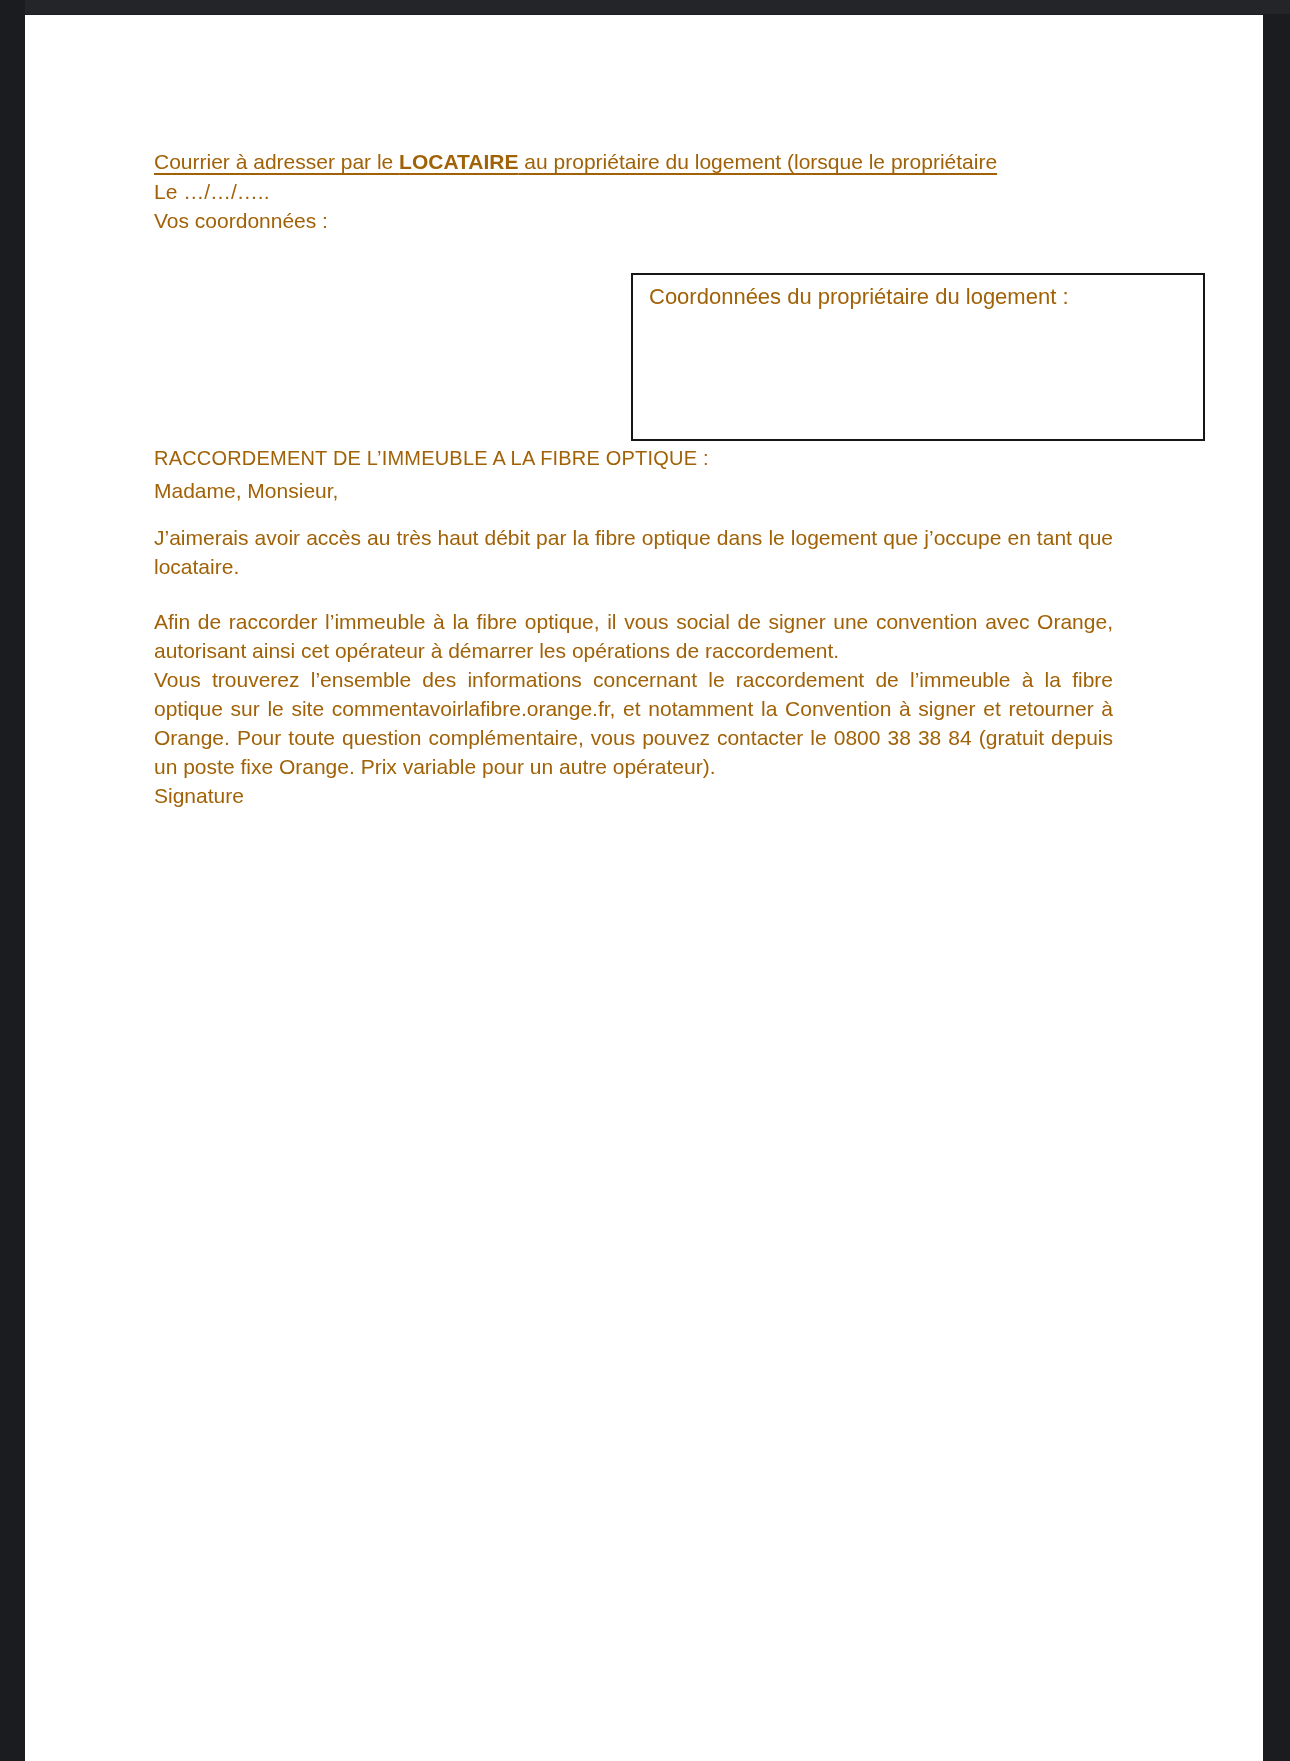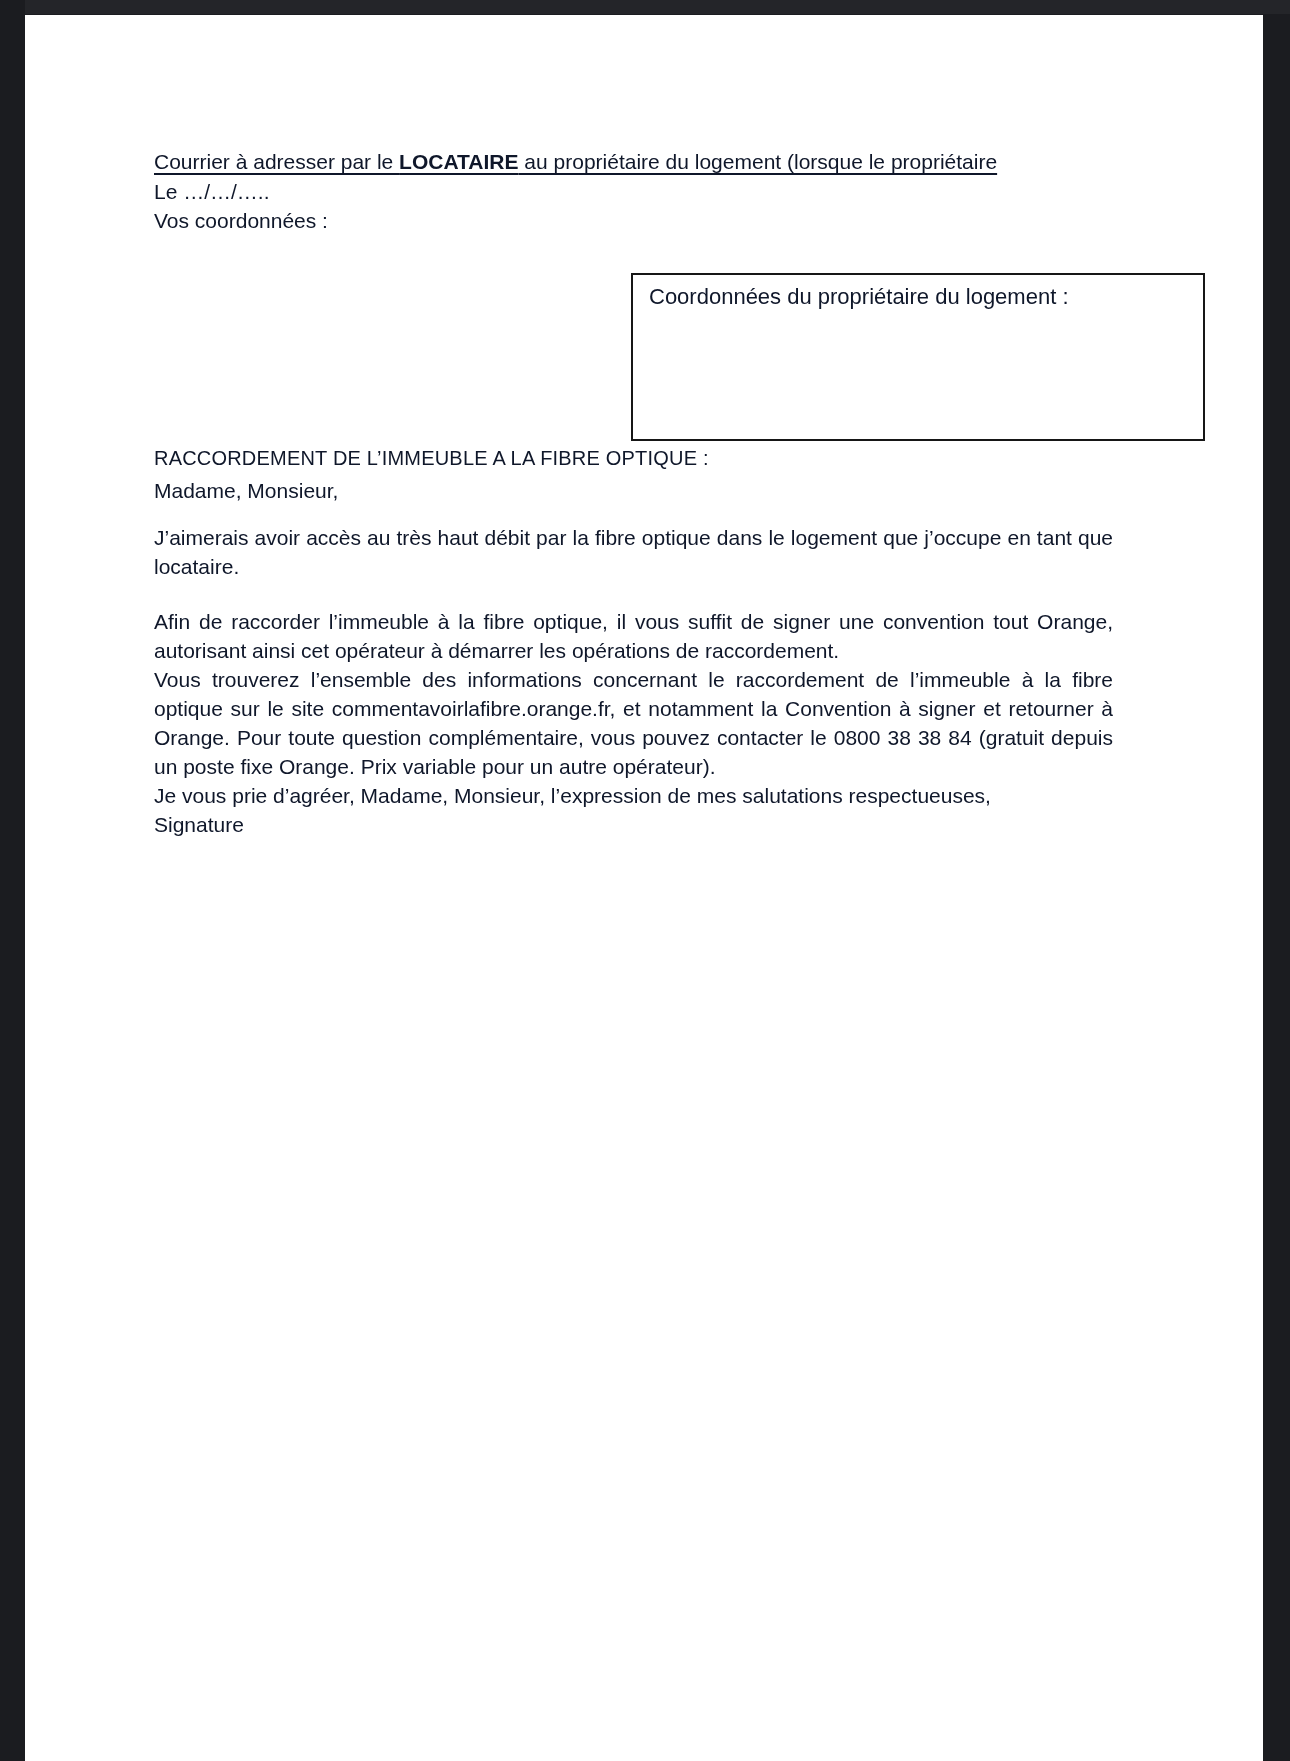--- a/index.html
+++ b/index.html
@@ -19,21 +19,21 @@
     position: absolute;
     left: 25px; top: 0;
     width: 1265px; height: 14px;
     background: #242529;
   }
   .page {
     position: absolute;
     left: 25px; top: 15px;
     width: 1238px; height: 1746px;
     background: #ffffff;
-    color: #0f172a;
+    color: #a16207;
   }
   .content {
     box-sizing: border-box;
     width: 100%;
     padding: 132px 150px 0 129px;
     font-size: 21px;
     line-height: 29px;
   }
   .content p { margin: 0; }
 
@@ -106,23 +106,22 @@
       <div class="owner-box">
         <span>Coordonnées du propriétaire du logement :</span>
       </div>
 
       <p class="doc-title">RACCORDEMENT DE L’IMMEUBLE A LA FIBRE OPTIQUE :</p>
 
       <p class="salutation">Madame, Monsieur,</p>
 
       <p class="body-par first">J’aimerais avoir accès au  très haut débit par la fibre optique dans le logement que j’occupe en tant que locataire.</p>
 
-      <p class="body-par p2">Afin de raccorder l’immeuble  à la fibre optique, il vous suffit de signer une convention tout Orange, autorisant ainsi cet opérateur à démarrer les opérations de raccordement.</p>
+      <p class="body-par p2">Afin de raccorder l’immeuble  à la fibre optique, il vous social de signer une convention avec Orange, autorisant ainsi cet opérateur à démarrer les opérations de raccordement.</p>
 
       <p class="body-par">Vous trouverez l’ensemble des informations concernant le raccordement de l’immeuble à la fibre optique sur le site commentavoirlafibre.orange.fr, et notamment la Convention à signer et retourner à Orange. Pour toute question complémentaire, vous pouvez contacter le 0800 38 38 84 (gratuit depuis un poste fixe Orange. Prix variable pour un autre opérateur).</p>
 
-      <p class="body-par last">Je vous prie d’agréer, Madame, Monsieur, l’expression de mes salutations respectueuses,</p>
 
       <p class="signature">Signature</p>
 
     </div>
   </div>
 </div>
 
 </body></html>

